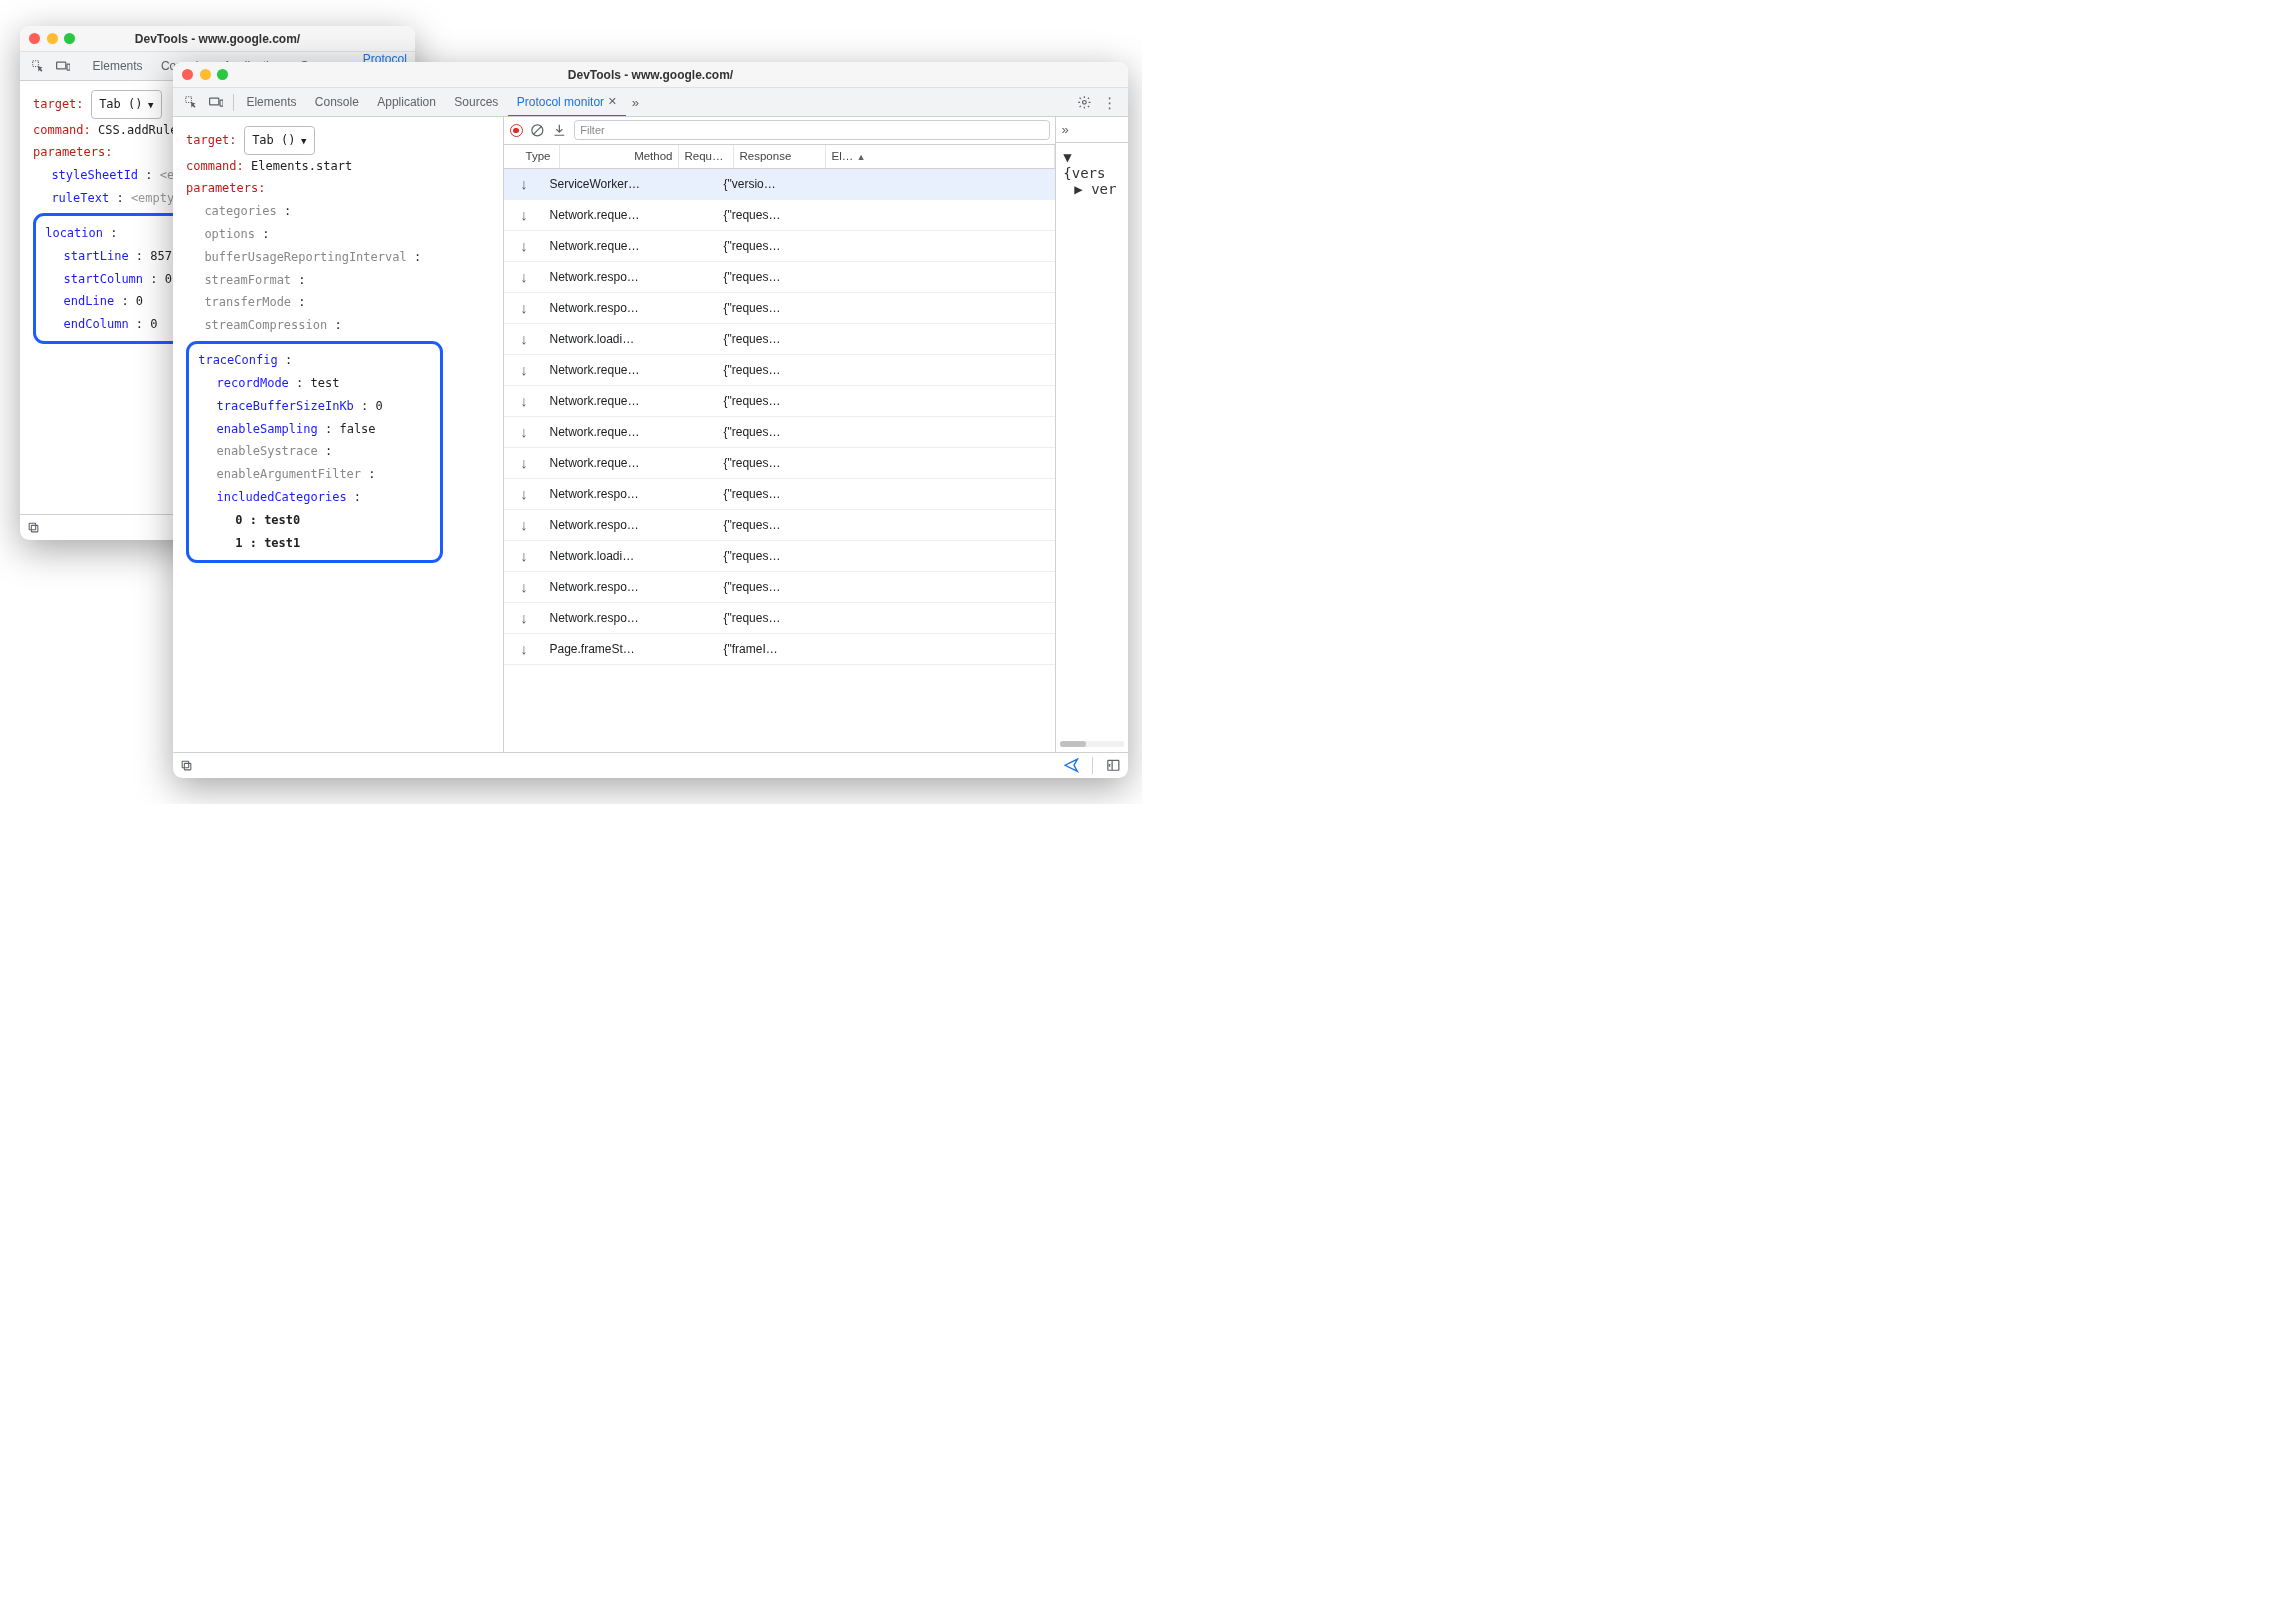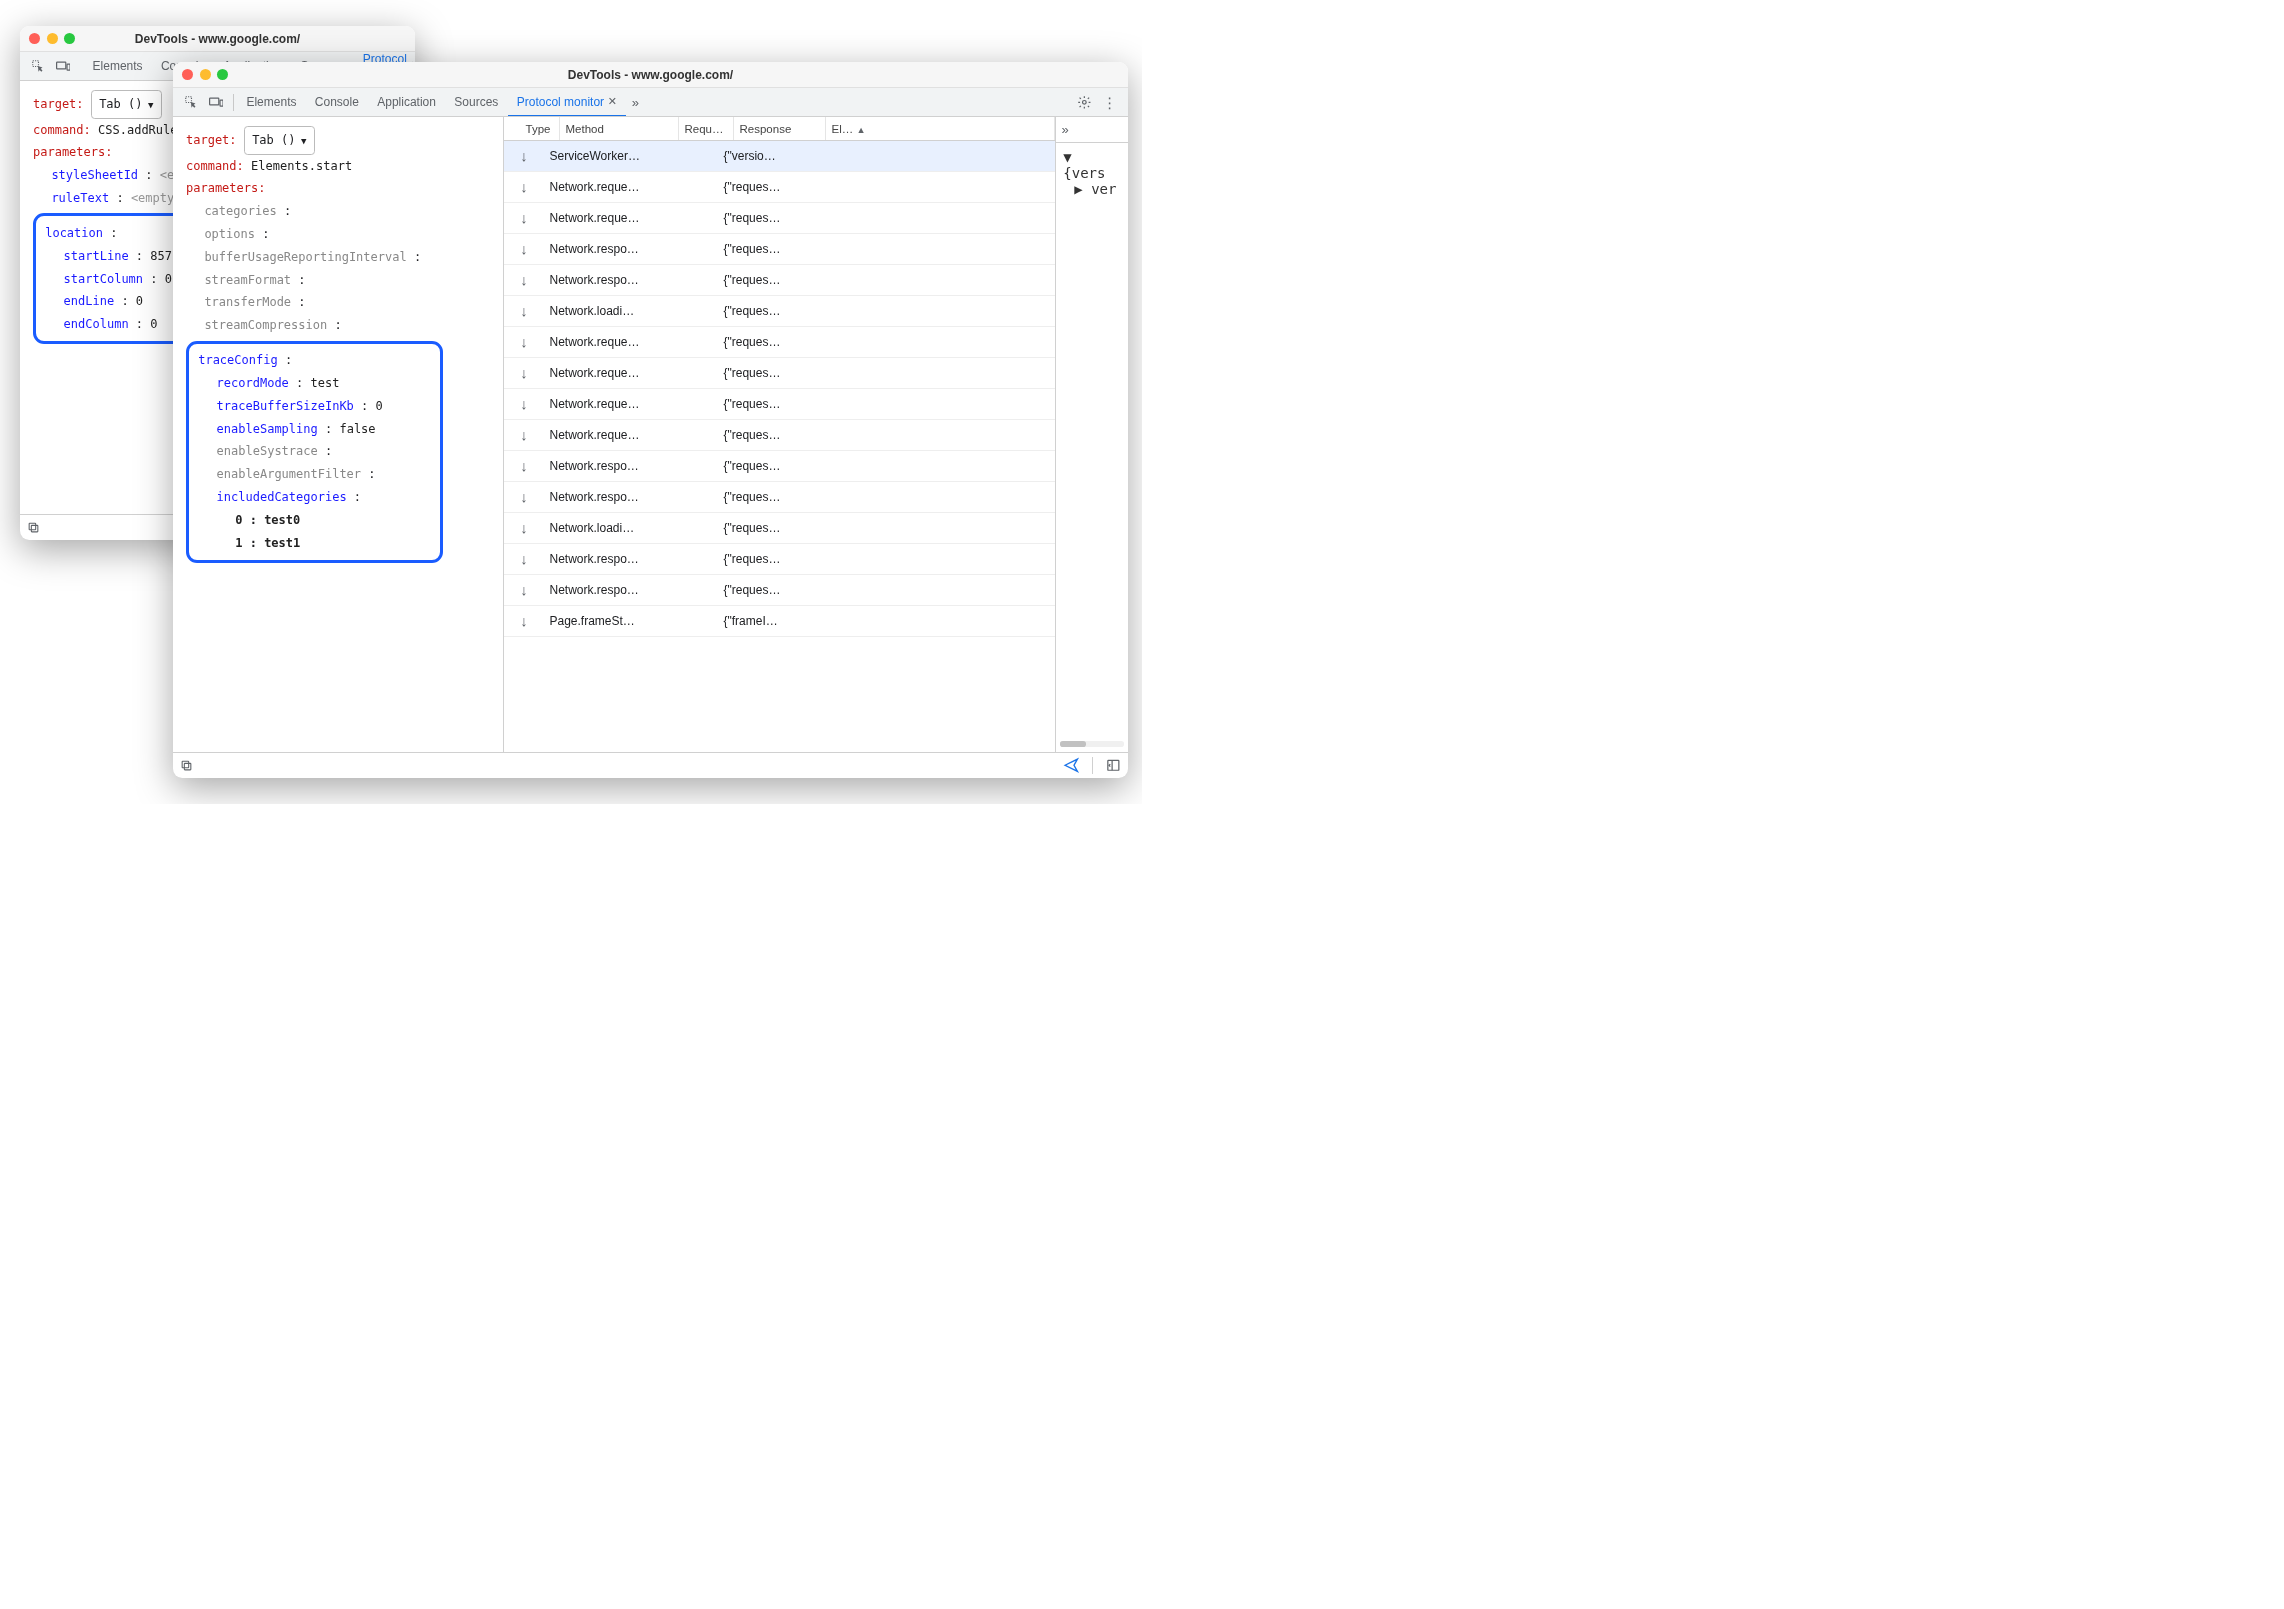--- a/index.html
+++ b/index.html
@@ -285,23 +285,40 @@
               <div class="indent1"><span class="kv-key gray">enableArgumentFilter</span> <span>:</span> <span class="kv-val"></span></div>
               <div class="indent1"><span class="kv-key blue">includedCategories</span> <span>:</span> <span class="kv-val"></span></div>
               <div class="indent2"><span class="kv-val">0</span> <span>:</span> <span class="kv-val">test0</span></div>
               <div class="indent2"><span class="kv-val">1</span> <span>:</span> <span class="kv-val">test1</span></div>
             </div>
         </div>
       </div>
     </div>
 
     <div class="pane" style="flex:1; display:flex; flex-direction:column;">
+      <div class="toolbar2">
+        <span class="rec"></span>
+        <span>
+          <svg width="14.7" height="14.7" viewBox="0 0 24 24" fill="none" stroke="#5f6368" stroke-width="2">
+              <circle cx="12" cy="12" r="9"></circle>
+              <line x1="5" y1="19" x2="19" y2="5"></line>
+            </svg>
+        </span>
+        <span>
+          <svg width="14.7" height="14.7" viewBox="0 0 24 24" fill="none" stroke="#5f6368" stroke-width="2">
+              <path d="M12 3v12M7 10l5 5 5-5M4 20h16"></path>
+            </svg>
+        </span>
+        <div class="filter">
+            <span>Filter</span>
+          </div>
+      </div>
       <div class="tableheaders">
         <div class="th" style="width:40px;margin-left:16px;"><span>Type</span></div>
-        <div class="th" style="width:119px;"><span>Method</span></div>
+        <div class="th" style="width:119px;text-align:right;"><span>Method</span></div>
         <div class="th" style="width:55px;"><span>Requ…</span></div>
         <div class="th" style="width:92px;"><span>Response</span></div>
         <div class="th" style="flex:1;"><span>El…</span> <span class="chev">▲</span></div>
       </div>
       <div class="tablebody" id="w2-rows" style="flex:1;">
           <div class="tr sel">
             <div class="td arrowdown" style="width:40px;">↓</div>
             <div class="td" style="width:119px;">ServiceWorker…</div>
             <div class="td" style="width:55px;"></div>
             <div class="td" style="width:92px;">{"versio…</div>

